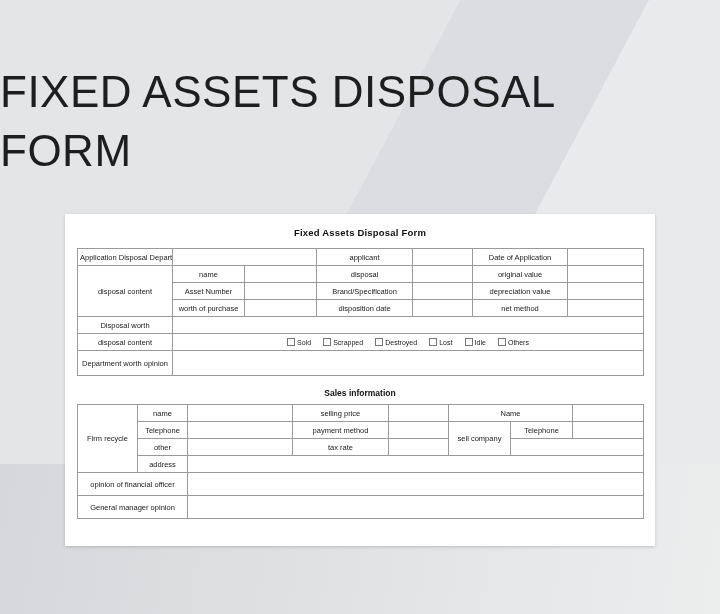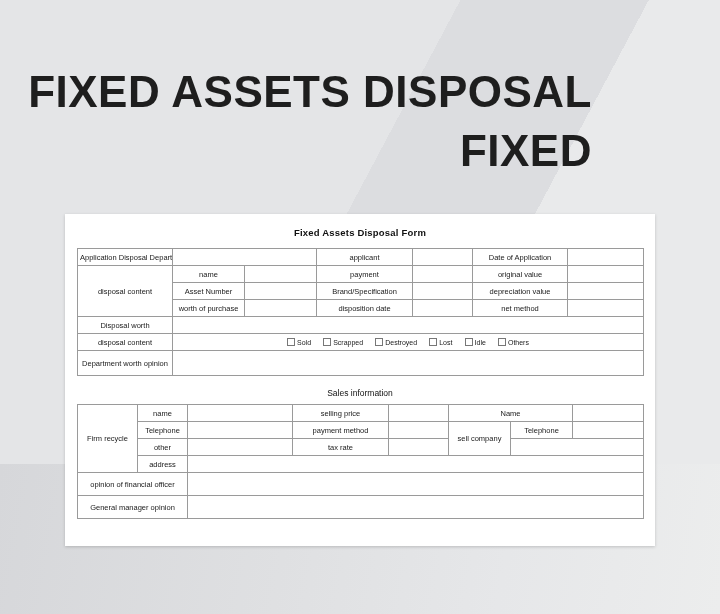--- a/index.html
+++ b/index.html
@@ -32,26 +32,26 @@
     width: 720px;
     height: 150px;
     background: linear-gradient(100deg, #d6d7da 0%, #dfe0e2 40%, #e6e7e9 70%, #eceded 100%);
     z-index: 0;
   }
   .hero-title {
     position: absolute;
     top: 62px;
     left: 0;
     width: 592px;
-    text-align: right;
+    text-align: left;
     font-size: 44px;
     line-height: 1.35;
     letter-spacing: 0.5px;
     color: #1e1e1e;
-    font-weight: 700;
+    font-weight: 400;
     z-index: 2;
   }
   .sheet {
     position: absolute;
     left: 65px;
     top: 214px;
     width: 590px;
     height: 332px;
     background: #ffffff;
     box-shadow: 0 1px 3px rgba(0,0,0,0.18);
@@ -79,21 +79,21 @@
     color: #1a1a1a;
     text-align: center;
     padding: 0 2px;
     overflow: hidden;
     white-space: nowrap;
   }
   td.blank { background: #fff; }
   .section-title {
     text-align: center;
     font-size: 8.5px;
-    font-weight: normal;
+    font-weight: bold;
     color: #111;
     margin: 12px 0 6px 0;
   }
   .cb {
     display: inline-block;
     width: 6px;
     height: 6px;
     border: 1px solid #777;
     background: #fff;
     margin-right: 2px;
@@ -108,21 +108,21 @@
   .method-cell { text-align: center; }
 </style>
 </head>
 <body>
 
 <div class="bg-band"></div>
 <div class="bg-band2"></div>
 
 <div class="hero-title">
   <div>FIXED ASSETS DISPOSAL</div>
-  <div>FIXED</div>
+  <div>FORM</div>
 </div>
 
 <div class="sheet">
 
   <div class="sheet-title">Fixed Assets Disposal Form</div>
 
   <table class="grid">
     <colgroup>
       <col style="width:95px">
       <col style="width:72px">
@@ -138,21 +138,21 @@
         <td colspan="2" class="blank"></td>
         <td>applicant</td>
         <td class="blank"></td>
         <td>Date of Application</td>
         <td class="blank"></td>
       </tr>
       <tr>
         <td rowspan="3">disposal content</td>
         <td>name</td>
         <td class="blank"></td>
-        <td>payment</td>
+        <td>disposal</td>
         <td class="blank"></td>
         <td>original value</td>
         <td class="blank"></td>
       </tr>
       <tr>
         <td>Asset Number</td>
         <td class="blank"></td>
         <td>Brand/Specification</td>
         <td class="blank"></td>
         <td>depreciation value</td>

